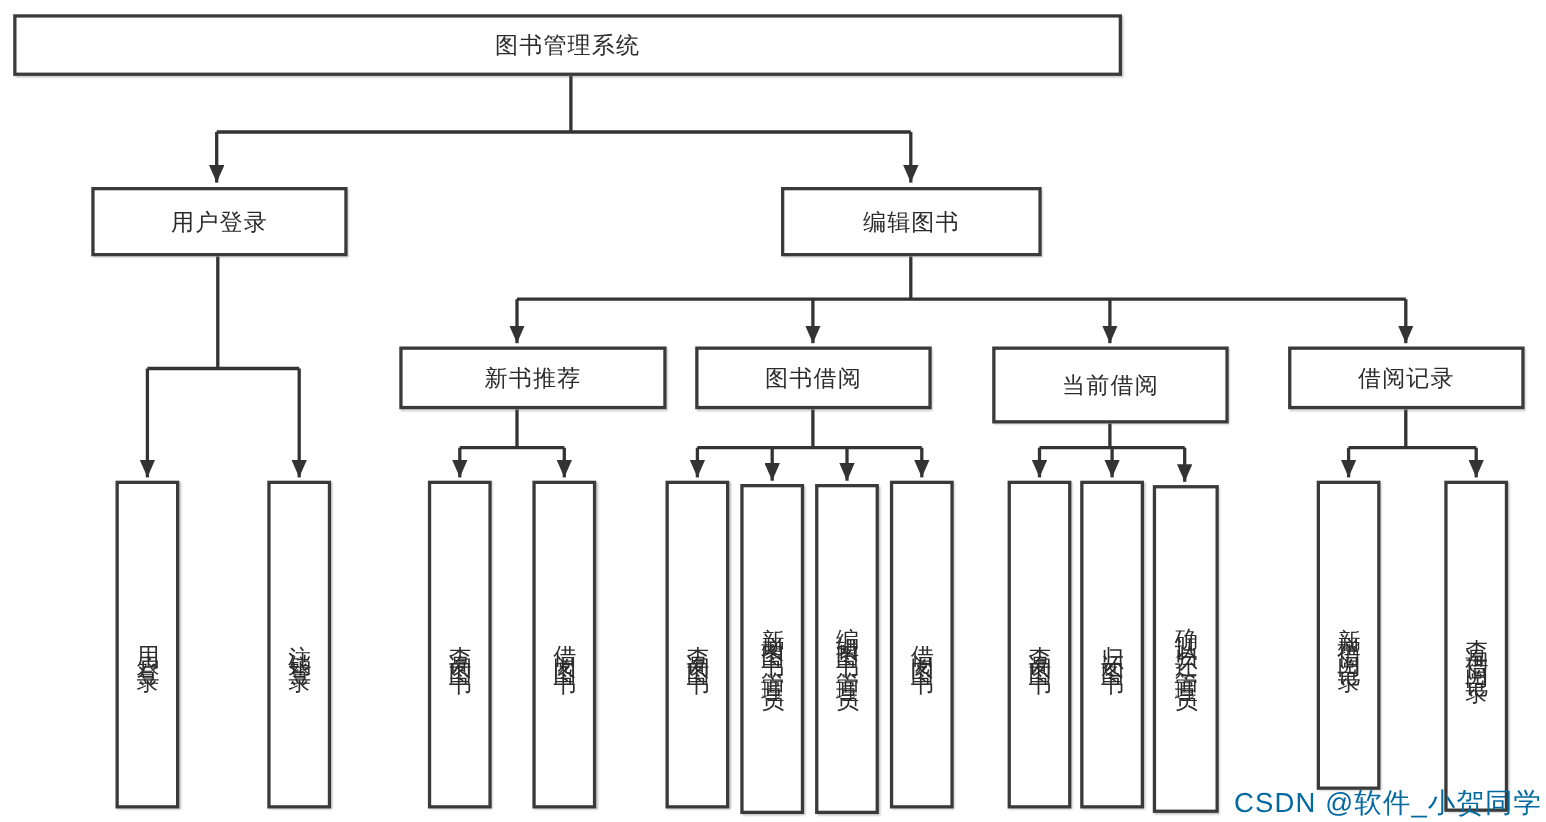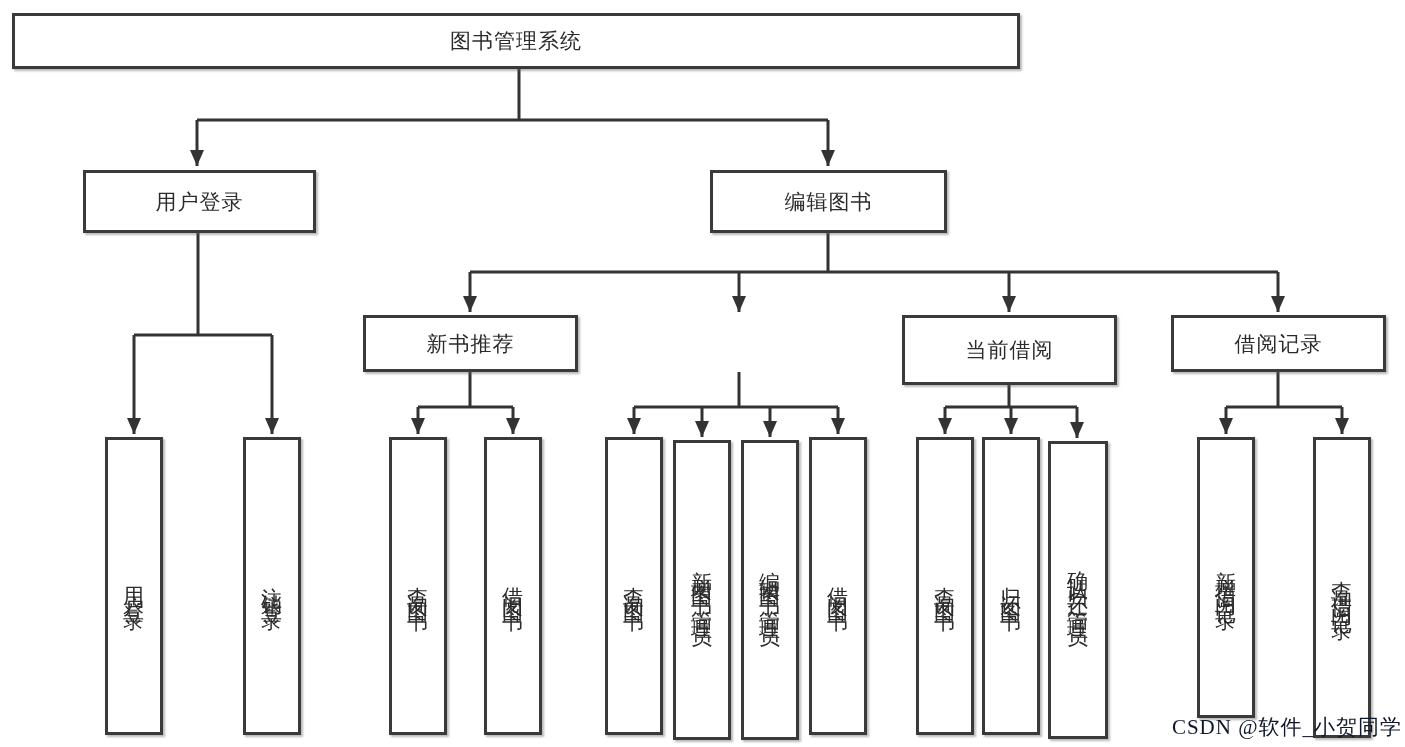--- a/index.html
+++ b/index.html
@@ -44,25 +44,24 @@
     font-size: 21px;
     line-height: 1;
     letter-spacing: 8px;
     white-space: nowrap;
   }
   #watermark {
     position: absolute;
     right: 3px;
     top: 713px;
     z-index: 3;
-    font-size: 21px;
-    color: #0f172a;
+    font-size: 25px;
+    color: #0369a1;
     letter-spacing: 1px;
     white-space: nowrap;
-    font-family: Liberation Serif, serif;
   }
 </style>
 </head>
 <body>
 
 <div id="stage">
 
   <svg id="connectors" width="1405" height="747" viewBox="0 0 1405 747">
     <defs>
       <marker id="arrow" viewBox="0 0 16 14" markerWidth="16" markerHeight="14" refX="16" refY="7" orient="auto" markerUnits="userSpaceOnUse">
@@ -124,22 +123,25 @@
     <span>图书管理系统</span>
   </div>
 
   <div class="box h" style="left:83px;top:170px;width:233px;height:63px">
     <span>用户登录</span>
   </div>
   <div class="box h" style="left:710px;top:170px;width:237px;height:63px">
     <span>编辑图书</span>
   </div>
 
-  <div class="box h" style="left:363px;top:315px;width:215px;height:57px">
+  <div class="box h" style="left:363px;top:315px;width:243px;height:57px">
     <span>新书推荐</span>
+  </div>
+  <div class="box h" style="left:632px;top:315px;width:215px;height:57px">
+    <span>图书借阅</span>
   </div>
   <div class="box h" style="left:902px;top:315px;width:215px;height:70px">
     <span>当前借阅</span>
   </div>
   <div class="box h" style="left:1171px;top:315px;width:215px;height:57px">
     <span>借阅记录</span>
   </div>
 
   <div class="box v" style="left:105px;top:437px;width:58px;height:298px">
     <span class="vtext">用户登录</span>

